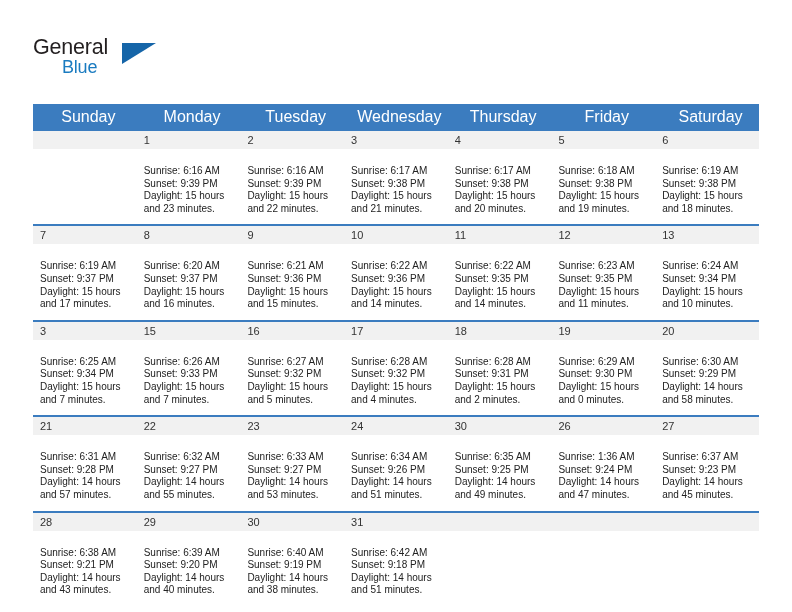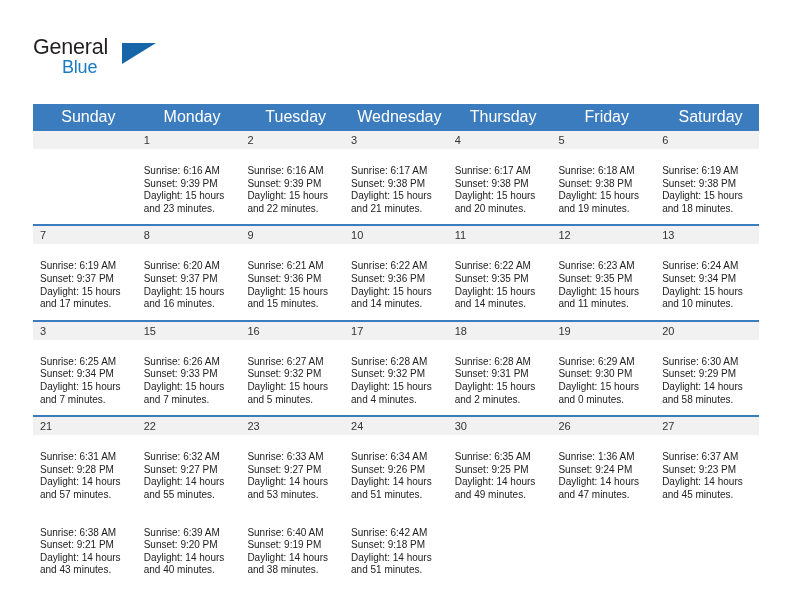--- a/index.html
+++ b/index.html
@@ -371,20 +371,29 @@
             <span class="line">and 47 minutes.</span>
           </td>
           <td>
             <span class="line">Sunrise: 6:37 AM</span>
             <span class="line">Sunset: 9:23 PM</span>
             <span class="line">Daylight: 14 hours</span>
             <span class="line">and 45 minutes.</span>
           </td>
         </tr>
 
+        <tr class="daynum">
+          <td>28</td>
+          <td>29</td>
+          <td>30</td>
+          <td>31</td>
+          <td class="empty"></td>
+          <td class="empty"></td>
+          <td class="empty"></td>
+        </tr>
         <tr class="detail">
           <td>
             <span class="line">Sunrise: 6:38 AM</span>
             <span class="line">Sunset: 9:21 PM</span>
             <span class="line">Daylight: 14 hours</span>
             <span class="line">and 43 minutes.</span>
           </td>
           <td>
             <span class="line">Sunrise: 6:39 AM</span>
             <span class="line">Sunset: 9:20 PM</span>

